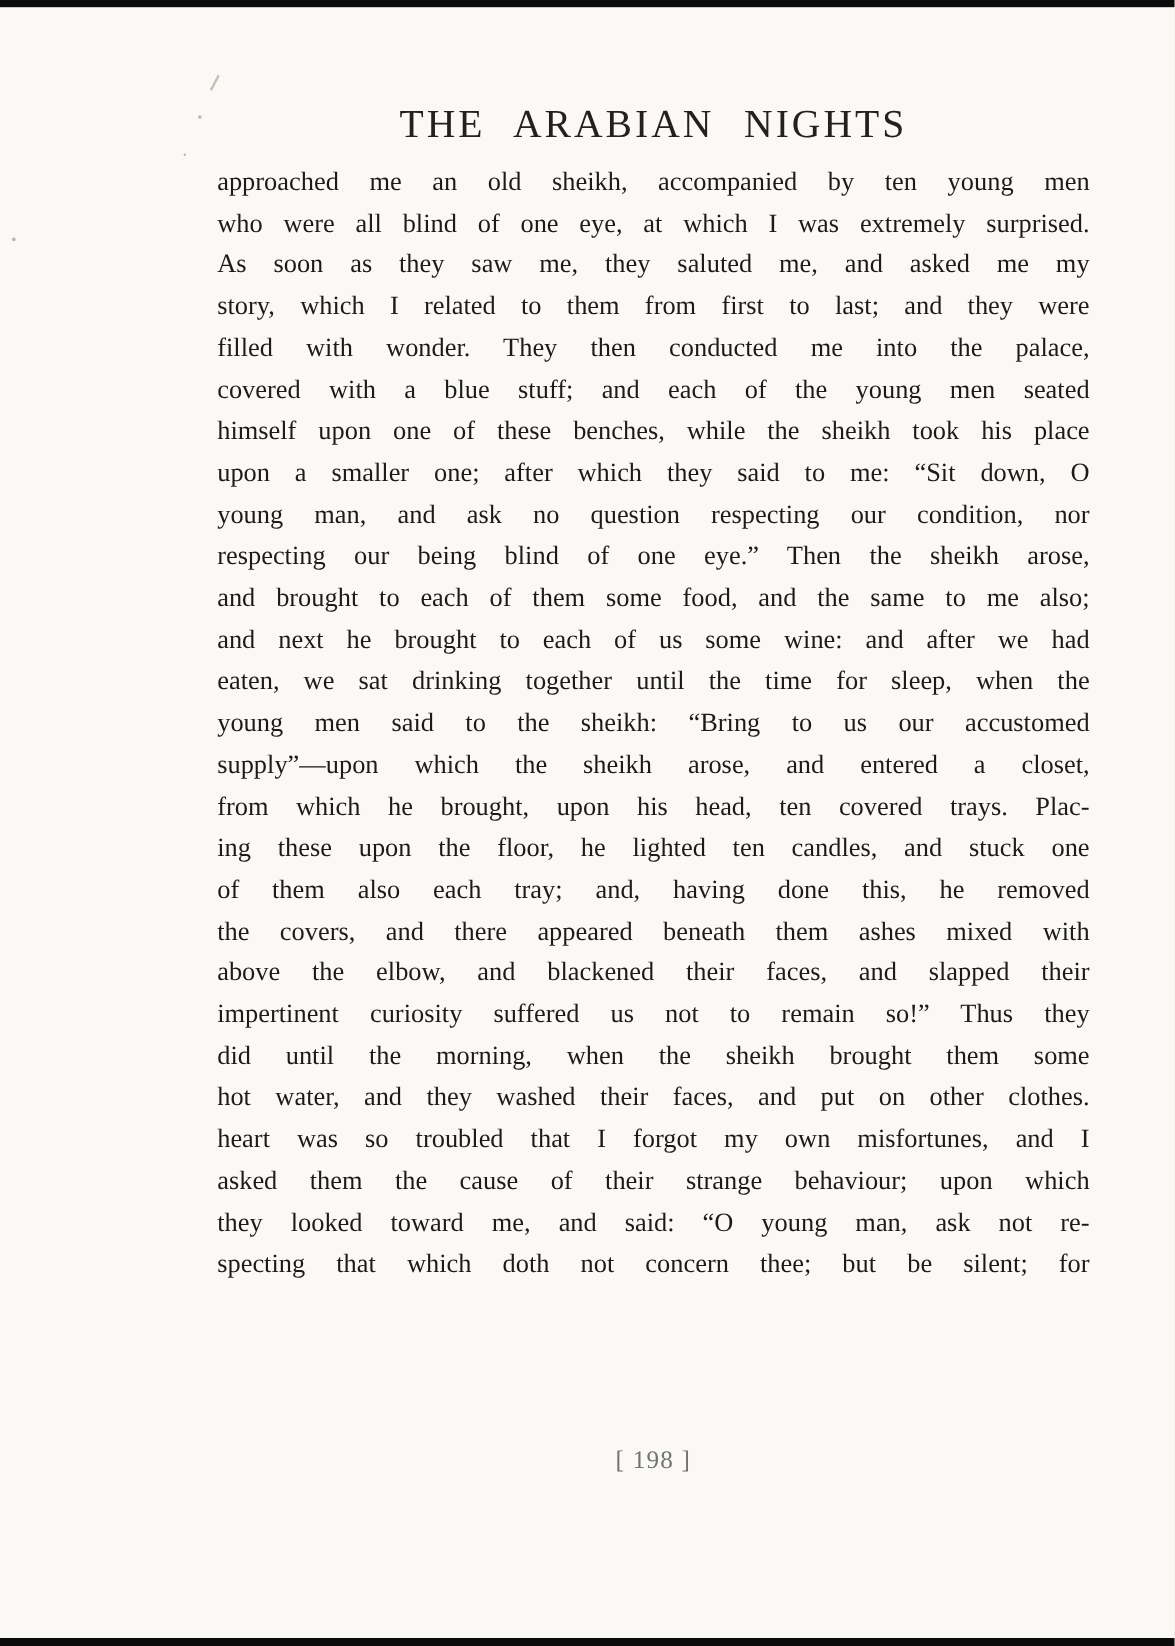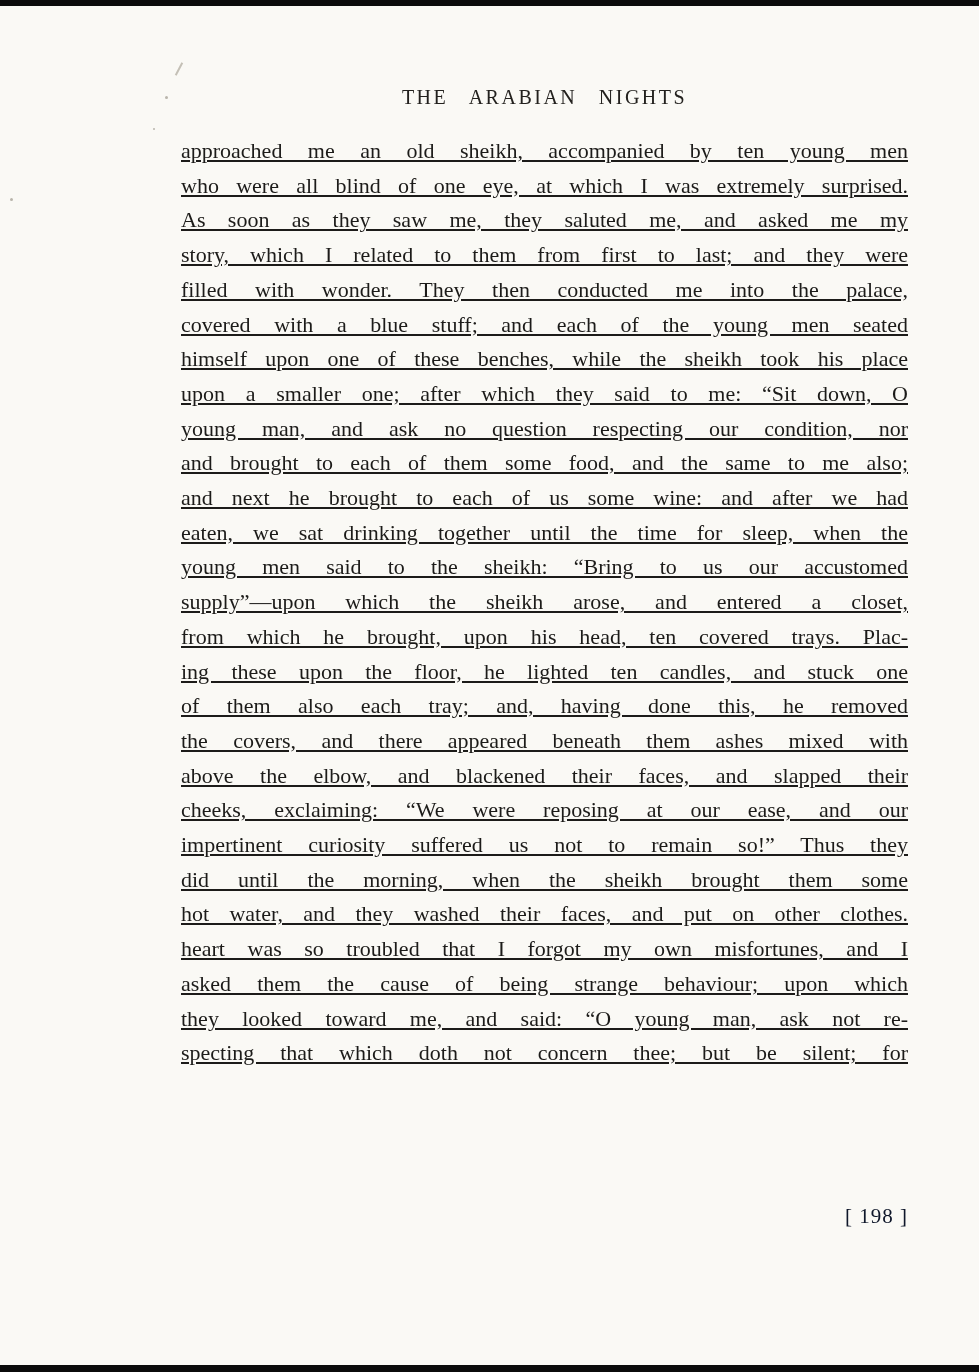--- a/index.html
+++ b/index.html
@@ -18,45 +18,44 @@
     background: #0b0b0b;
   }
   .edge-bar-bottom {
     position: absolute; bottom: 0; left: 0; right: 0; height: 7px;
     background: #0b0b0b;
   }
   .title {
     position: absolute;
     top: 86px; left: 181px; width: 727px;
     text-align: center;
-    font-size: 20px;
+    font-size: 33px;
     letter-spacing: 2.5px;
     word-spacing: 14px;
     color: #23211e;
   }
   .body-text {
     position: absolute;
     top: 134px; left: 181px; width: 727px;
     font-size: 22px;
     line-height: 34.7px;
-    text-decoration: underline;
   }
   .line {
     text-align: justify;
     text-align-last: justify;
     word-spacing: 1px;
   }
   .line.indent { text-indent: 40px; }
   .footer {
     position: absolute;
     top: 1204px; left: 181px; width: 727px;
-    text-align: right;
+    text-align: center;
     font-size: 21px;
     letter-spacing: 1px;
-    color: #0f172a;
+    color: #737373;
   }
   .speck {
     position: absolute;
     background: #b9b5ac;
     border-radius: 50%;
   }
   .scratch {
     position: absolute;
     background: #c4c0b6;
     width: 2px; height: 14px;
@@ -80,34 +79,34 @@
   <div class="body-text">
       <div class="line">approached me an old sheikh, accompanied by ten young men</div>
       <div class="line">who were all blind of one eye, at which I was extremely surprised.</div>
       <div class="line">As soon as they saw me, they saluted me, and asked me my</div>
       <div class="line">story, which I related to them from first to last; and they were</div>
       <div class="line">filled with wonder.  They then conducted me into the palace,</div>
       <div class="line">covered with a blue stuff; and each of the young men seated</div>
       <div class="line">himself upon one of these benches, while the sheikh took his place</div>
       <div class="line">upon a smaller one; after which they said to me: “Sit down, O</div>
       <div class="line">young man, and ask no question respecting our condition, nor</div>
+      <div class="line">respecting our being blind of one eye.”  Then the sheikh arose,</div>
       <div class="line">and brought to each of them some food, and the same to me also;</div>
       <div class="line">and next he brought to each of us some wine: and after we had</div>
       <div class="line">eaten, we sat drinking together until the time for sleep, when the</div>
       <div class="line">young men said to the sheikh: “Bring to us our accustomed</div>
       <div class="line">supply”—upon which the sheikh arose, and entered a closet,</div>
       <div class="line">from which he brought, upon his head, ten covered trays.  Plac-</div>
       <div class="line">ing these upon the floor, he lighted ten candles, and stuck one</div>
       <div class="line">of them also each tray; and, having done this, he removed</div>
       <div class="line">the covers, and there appeared beneath them ashes mixed with</div>
       <div class="line">above the elbow, and blackened their faces, and slapped their</div>
-      <div class="line">cheeks, exclaiming: “We were reposing at our ease, and our</div>
       <div class="line">impertinent curiosity suffered us not to remain so!”  Thus they</div>
       <div class="line">did until the morning, when the sheikh brought them some</div>
       <div class="line">hot water, and they washed their faces, and put on other clothes.</div>
       <div class="line">heart was so troubled that I forgot my own misfortunes, and I</div>
-      <div class="line">asked them the cause of being strange behaviour; upon which</div>
+      <div class="line">asked them the cause of their strange behaviour; upon which</div>
       <div class="line">they looked toward me, and said: “O young man, ask not re-</div>
       <div class="line">specting that which doth not concern thee; but be silent; for</div>
     </div>
 
   <div class="footer">[ 198 ]</div>
 </div>
 
 </body></html>

